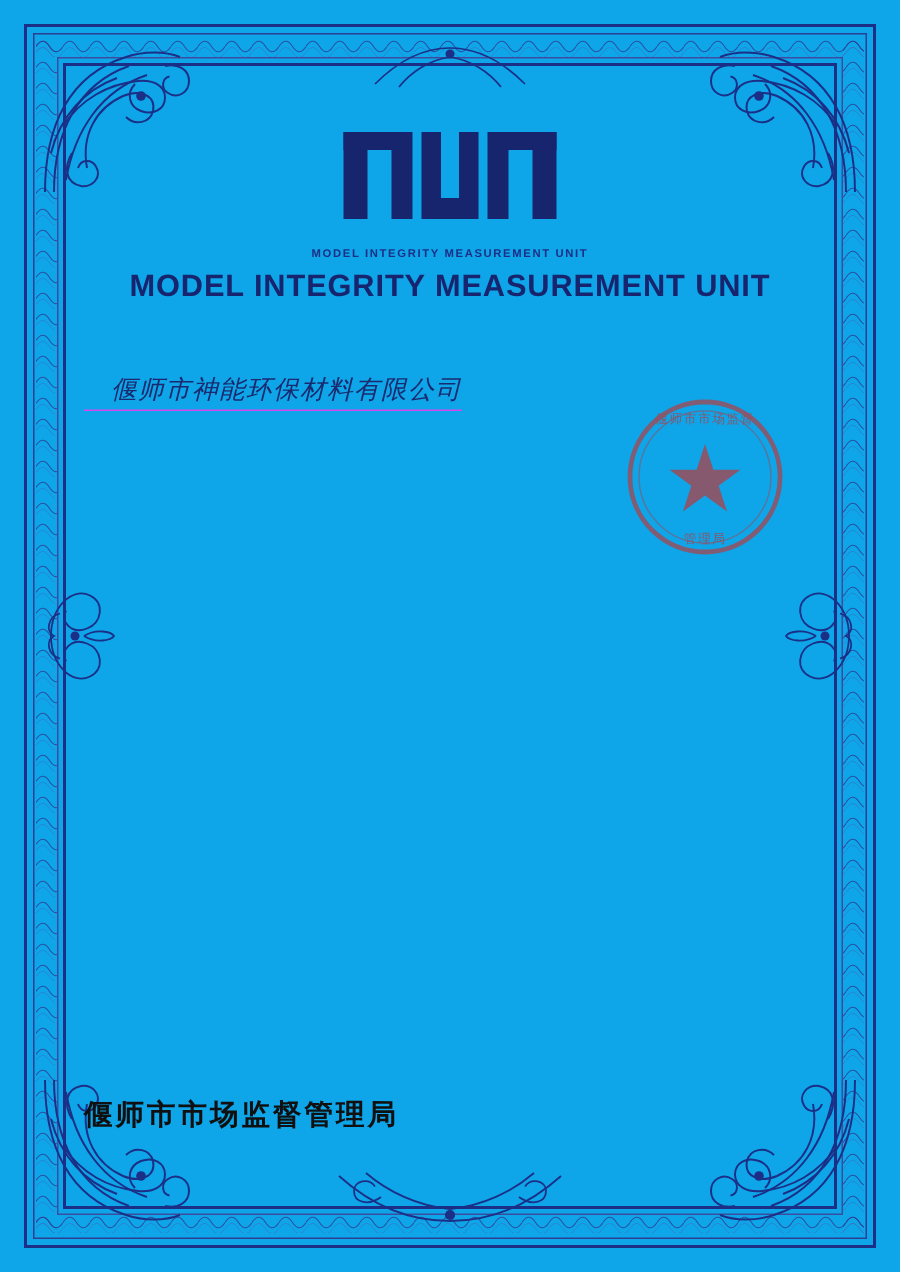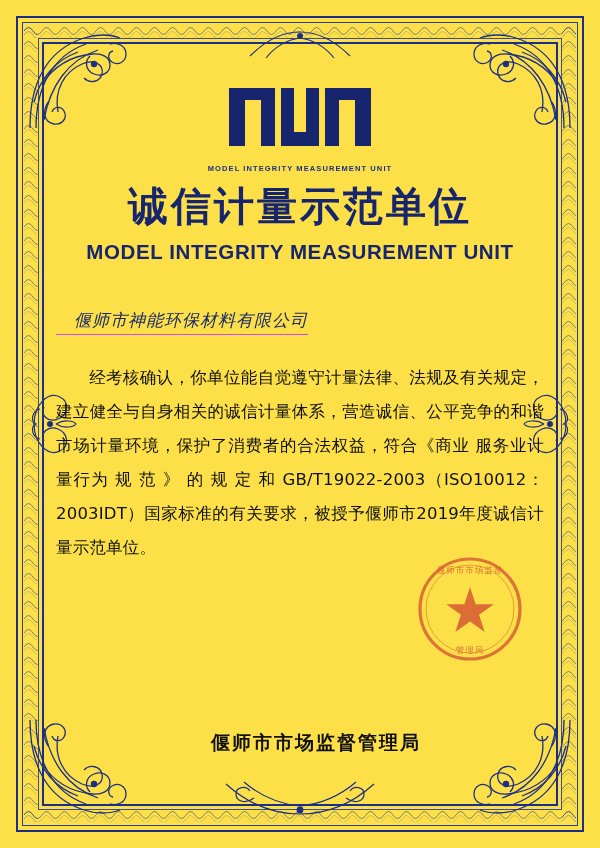--- a/index.html
+++ b/index.html
@@ -10,21 +10,21 @@
   body {
     width: 600px;
     height: 848px;
     font-family: "Liberation Sans", sans-serif;
     overflow: hidden;
   }
   .certificate {
     position: relative;
     width: 600px;
     height: 848px;
-    background: #fde047;
+    background: #0ea5e9;
     box-sizing: border-box;
   }
   
   .frame-outer {
     position: absolute;
     left: 16px; top: 16px; right: 16px; bottom: 16px;
     border: 2px solid #1b2f86;
     box-sizing: border-box;
   }
   .frame-mid {
@@ -199,27 +199,26 @@
     width: 112px;
     height: 112px;
     opacity: 0.72;
     pointer-events: none;
   }
   .org-row {
     position: absolute;
     left: 0;
     right: 0;
     bottom: 36px;
-    text-align: center;
+    text-align: left;
     font-family: "DejaVu Sans", sans-serif;
     font-weight: bold;
     font-size: 19px;
     letter-spacing: 2px;
     color: #101010;
-    margin-left: 32px;
   }
 </style>
 </head>
 <body>
 
 <div class="certificate">
 
   <div class="frame-outer"></div>
   <div class="frame-mid"></div>
   <div class="frame-inner"></div>
@@ -344,29 +343,27 @@
           <path d="M81 10 h13 v44 h-13 z"></path>
           <path d="M100 22 h14 v46 h-14 z"></path>
           <path d="M100 10 h46 v12 h-46 z"></path>
           <path d="M130 10 h16 v58 h-16 z"></path>
         </g>
       </svg>
       <div class="logo-sub">MODEL INTEGRITY MEASUREMENT UNIT</div>
     </div>
 
 
-    <div class="title-cn">诚信计量示范单位</div>
     <div class="title-en">MODEL INTEGRITY MEASUREMENT UNIT</div>
     <div class="rule-under-title"></div>
 
     <div style="text-align:left;">
       <span class="recipient">偃师市神能环保材料有限公司</span>
     </div>
 
-    <div class="body-text"><span class="indent"></span><span>经考核确认，你单位能自觉遵守计量法律、法规及有关规定，建立健全与自身相关的诚信计量体系，营造诚信、公平竞争的和谐市场计量环境，保护了消费者的合法权益，符合《商业 服务业计量行为 规 范 》 的 规 定 和 GB/T19022-2003（ISO10012：2003IDT）国家标准的有关要求，被授予偃师市2019年度诚信计量示范单位。</span></div>
 
     <div class="issuer-row">
       <svg class="seal" viewBox="0 0 112 112">
         <g>
           <circle cx="56" cy="56" r="50" fill="none" stroke="#c8302c" stroke-width="3.2" opacity="0.85"></circle>
           <circle cx="56" cy="56" r="44" fill="none" stroke="#c8302c" stroke-width="1" opacity="0.55"></circle>
           <path d="M56 34 l5.6 17.2 h18.1 l-14.6 10.6 5.6 17.2 -14.7-10.6 -14.7 10.6 5.6-17.2 -14.6-10.6 h18.1 z" fill="#c8302c" opacity="0.9"></path>
           <text x="56" y="20" text-anchor="middle" font-family="DejaVu Sans, sans-serif" font-size="8.5" fill="#c8302c" opacity="0.9">偃师市市场监督</text>
           <text x="56" y="100" text-anchor="middle" font-family="DejaVu Sans, sans-serif" font-size="8.5" fill="#c8302c" opacity="0.9">管理局</text>
         </g>

